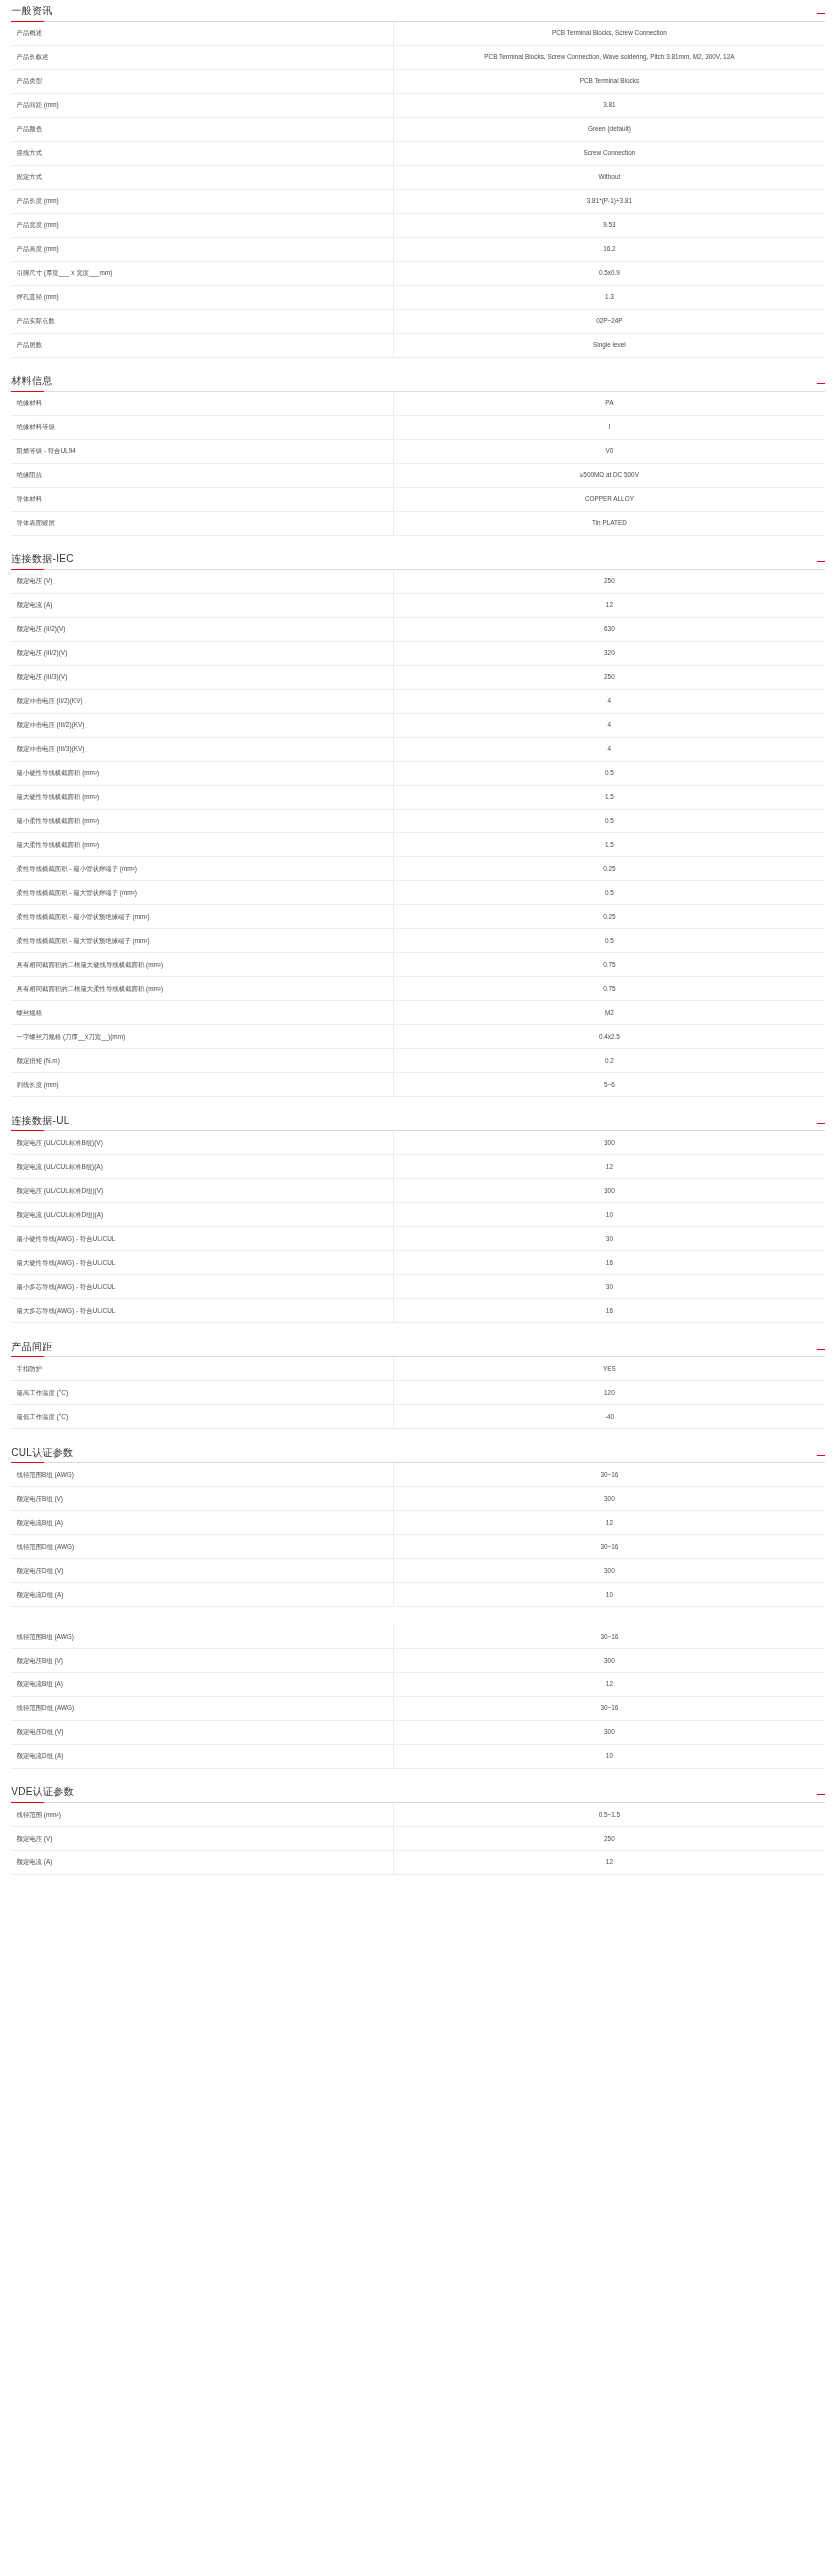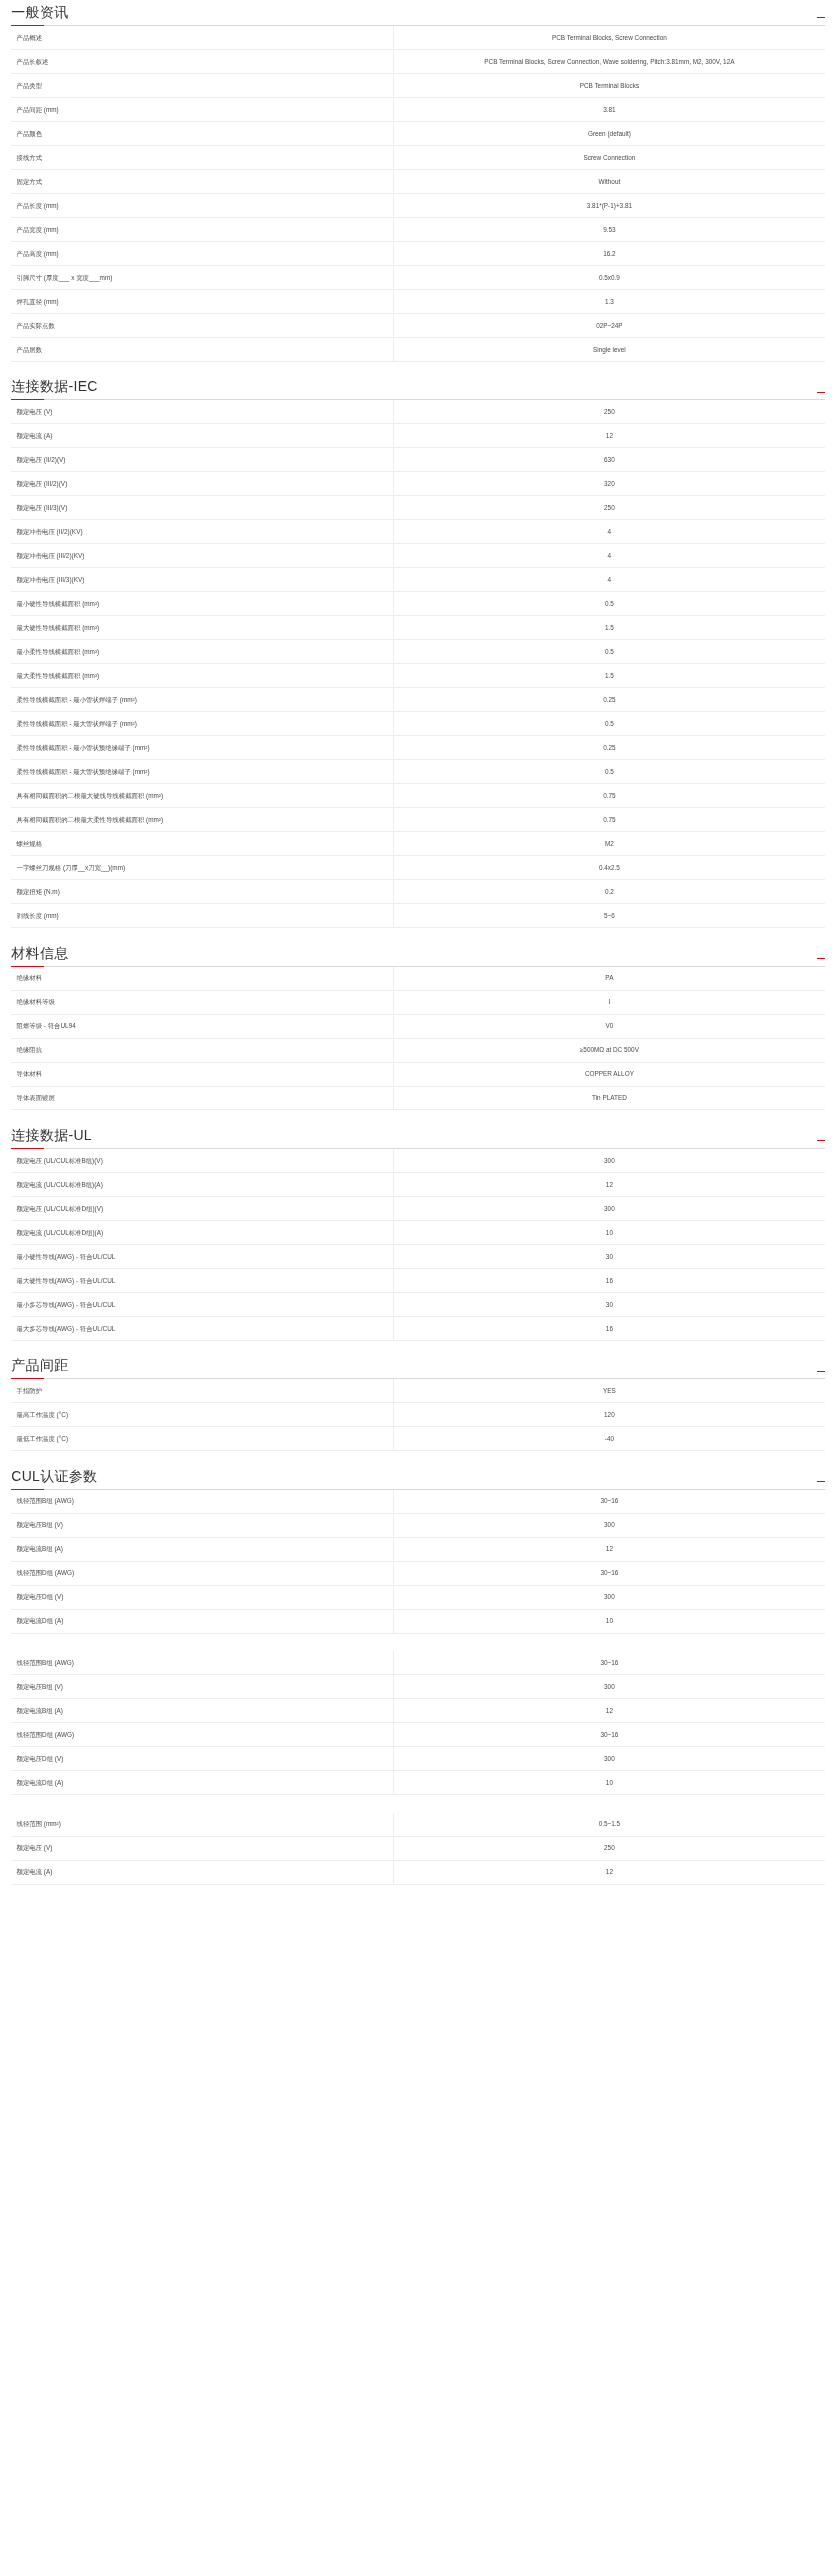--- a/index.html
+++ b/index.html
@@ -25,21 +25,21 @@
   }
   .section-head {
     position: relative;
     padding: 0 0 4.6px 0;
     border-bottom: 1px solid #d9d9d9;
     display: flex;
     align-items: flex-end;
     justify-content: space-between;
   }
   .section-title {
-    font-size: 14px;
+    font-size: 10px;
     color: #333333;
     font-weight: normal;
     letter-spacing: 0.3px;
     line-height: 1.1;
   }
   .section-head::after {
     content: "";
     position: absolute;
     left: 0;
     bottom: -1px;
@@ -155,20 +155,54 @@
             </tr>
             <tr>
               <td class="k">产品层数</td>
               <td class="v">Single level</td>
             </tr>
           </tbody>
         </table>
       </div>
       <div class="section">
         <div class="section-head">
+          <div class="section-title">材料信息</div>
+          <div class="section-dash"></div>
+        </div>
+        <table class="spec">
+          <tbody>
+            <tr>
+              <td class="k">绝缘材料</td>
+              <td class="v">PA</td>
+            </tr>
+            <tr>
+              <td class="k">绝缘材料等级</td>
+              <td class="v">I</td>
+            </tr>
+            <tr>
+              <td class="k">阻燃等级 - 符合UL94</td>
+              <td class="v">V0</td>
+            </tr>
+            <tr>
+              <td class="k">绝缘阻抗</td>
+              <td class="v">≥500MΩ at DC 500V</td>
+            </tr>
+            <tr>
+              <td class="k">导体材料</td>
+              <td class="v">COPPER ALLOY</td>
+            </tr>
+            <tr>
+              <td class="k">导体表面镀层</td>
+              <td class="v">Tin PLATED</td>
+            </tr>
+          </tbody>
+        </table>
+      </div>
+      <div class="section">
+        <div class="section-head">
           <div class="section-title">连接数据-IEC</div>
           <div class="section-dash"></div>
         </div>
         <table class="spec">
           <tbody>
             <tr>
               <td class="k">额定电压 (V)</td>
               <td class="v">250</td>
             </tr>
             <tr>
@@ -253,54 +287,20 @@
             </tr>
             <tr>
               <td class="k">剥线长度 (mm)</td>
               <td class="v">5~6</td>
             </tr>
           </tbody>
         </table>
       </div>
       <div class="section">
         <div class="section-head">
-          <div class="section-title">材料信息</div>
-          <div class="section-dash"></div>
-        </div>
-        <table class="spec">
-          <tbody>
-            <tr>
-              <td class="k">绝缘材料</td>
-              <td class="v">PA</td>
-            </tr>
-            <tr>
-              <td class="k">绝缘材料等级</td>
-              <td class="v">I</td>
-            </tr>
-            <tr>
-              <td class="k">阻燃等级 - 符合UL94</td>
-              <td class="v">V0</td>
-            </tr>
-            <tr>
-              <td class="k">绝缘阻抗</td>
-              <td class="v">≥500MΩ at DC 500V</td>
-            </tr>
-            <tr>
-              <td class="k">导体材料</td>
-              <td class="v">COPPER ALLOY</td>
-            </tr>
-            <tr>
-              <td class="k">导体表面镀层</td>
-              <td class="v">Tin PLATED</td>
-            </tr>
-          </tbody>
-        </table>
-      </div>
-      <div class="section">
-        <div class="section-head">
           <div class="section-title">连接数据-UL</div>
           <div class="section-dash"></div>
         </div>
         <table class="spec">
           <tbody>
             <tr>
               <td class="k">额定电压 (UL/CUL标准B组)(V)</td>
               <td class="v">300</td>
             </tr>
             <tr>
@@ -414,20 +414,24 @@
               <td class="v">300</td>
             </tr>
             <tr>
               <td class="k">额定电流D组 (A)</td>
               <td class="v">10</td>
             </tr>
           </tbody>
         </table>
       </div>
       <div class="section">
+        <div class="section-head">
+          <div class="section-title">VDE认证参数</div>
+          <div class="section-dash"></div>
+        </div>
         <table class="spec">
           <tbody>
             <tr>
               <td class="k">线径范围 (mm²)</td>
               <td class="v">0.5~1.5</td>
             </tr>
             <tr>
               <td class="k">额定电压 (V)</td>
               <td class="v">250</td>
             </tr>

